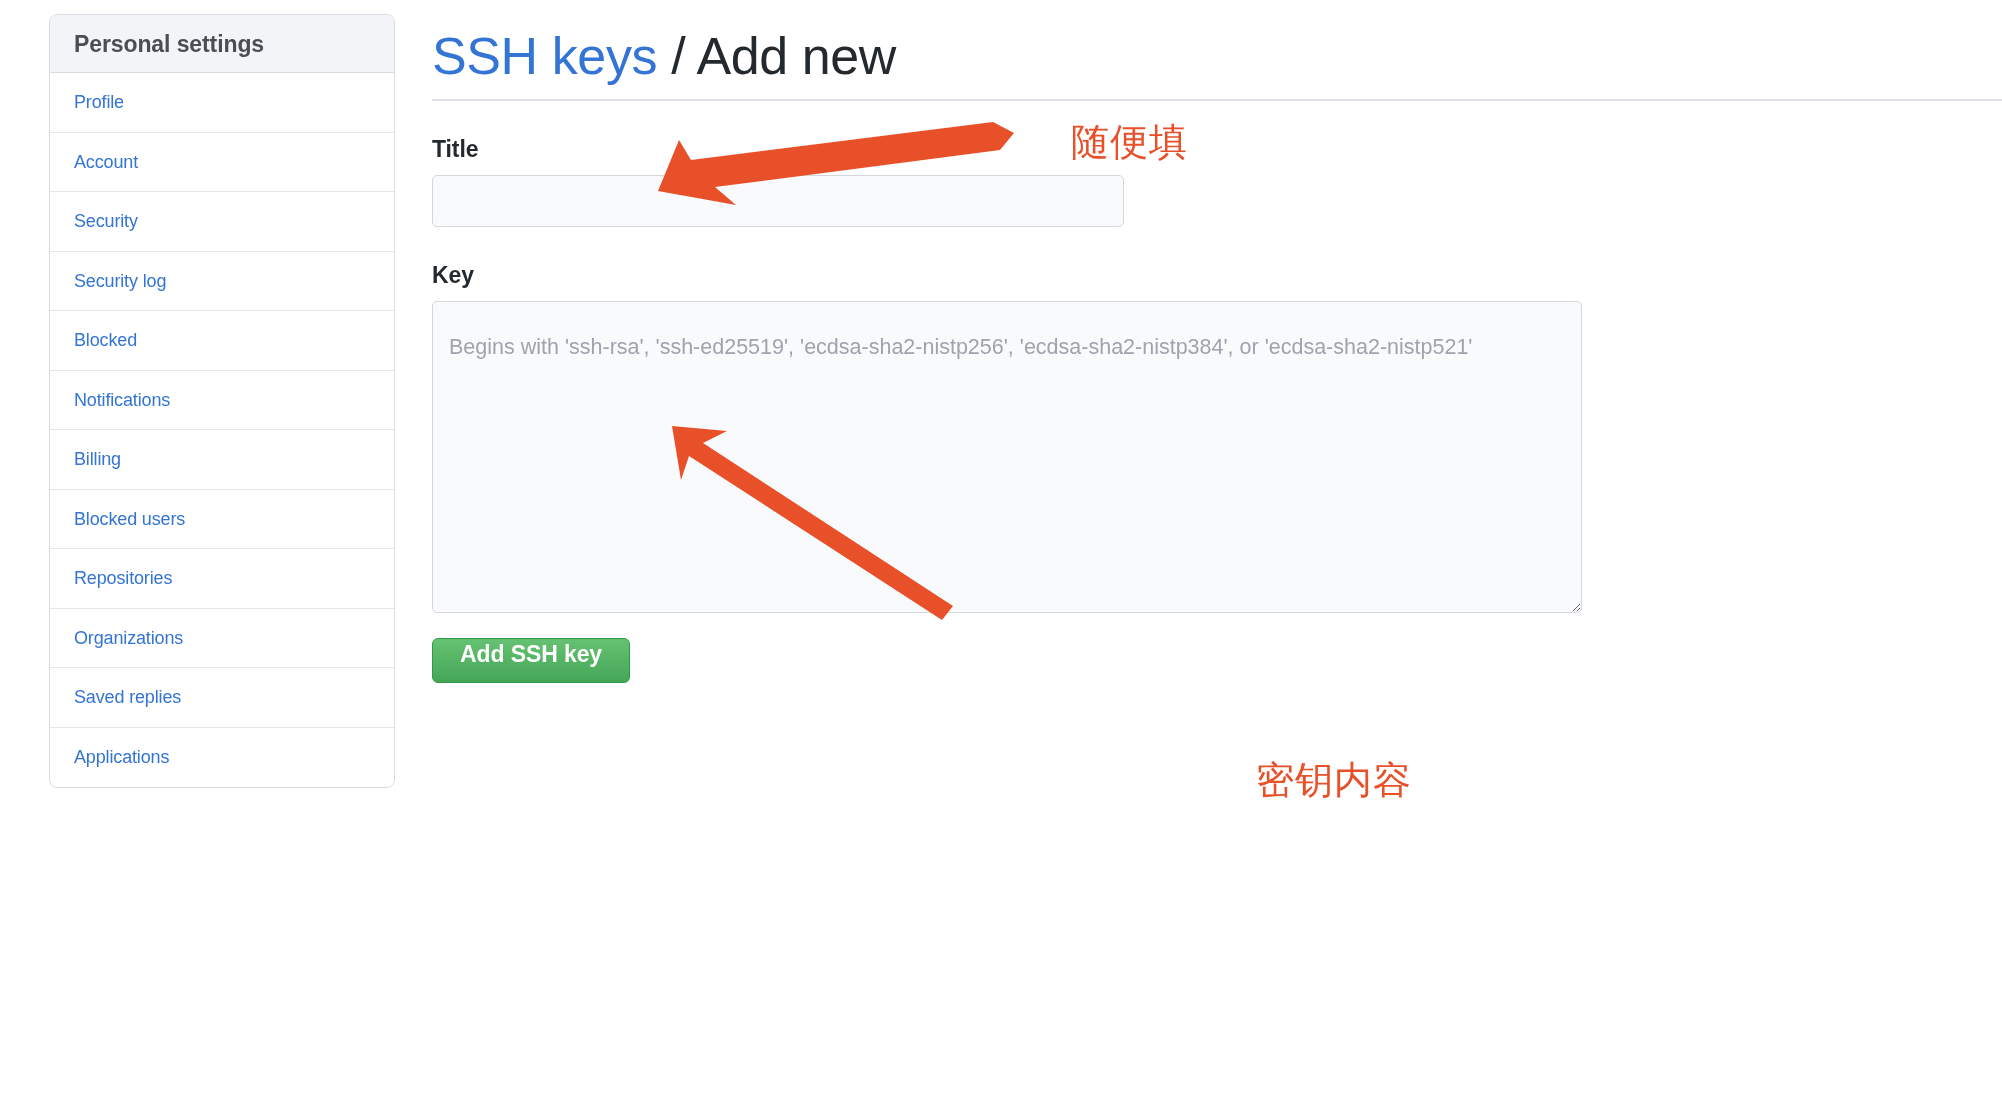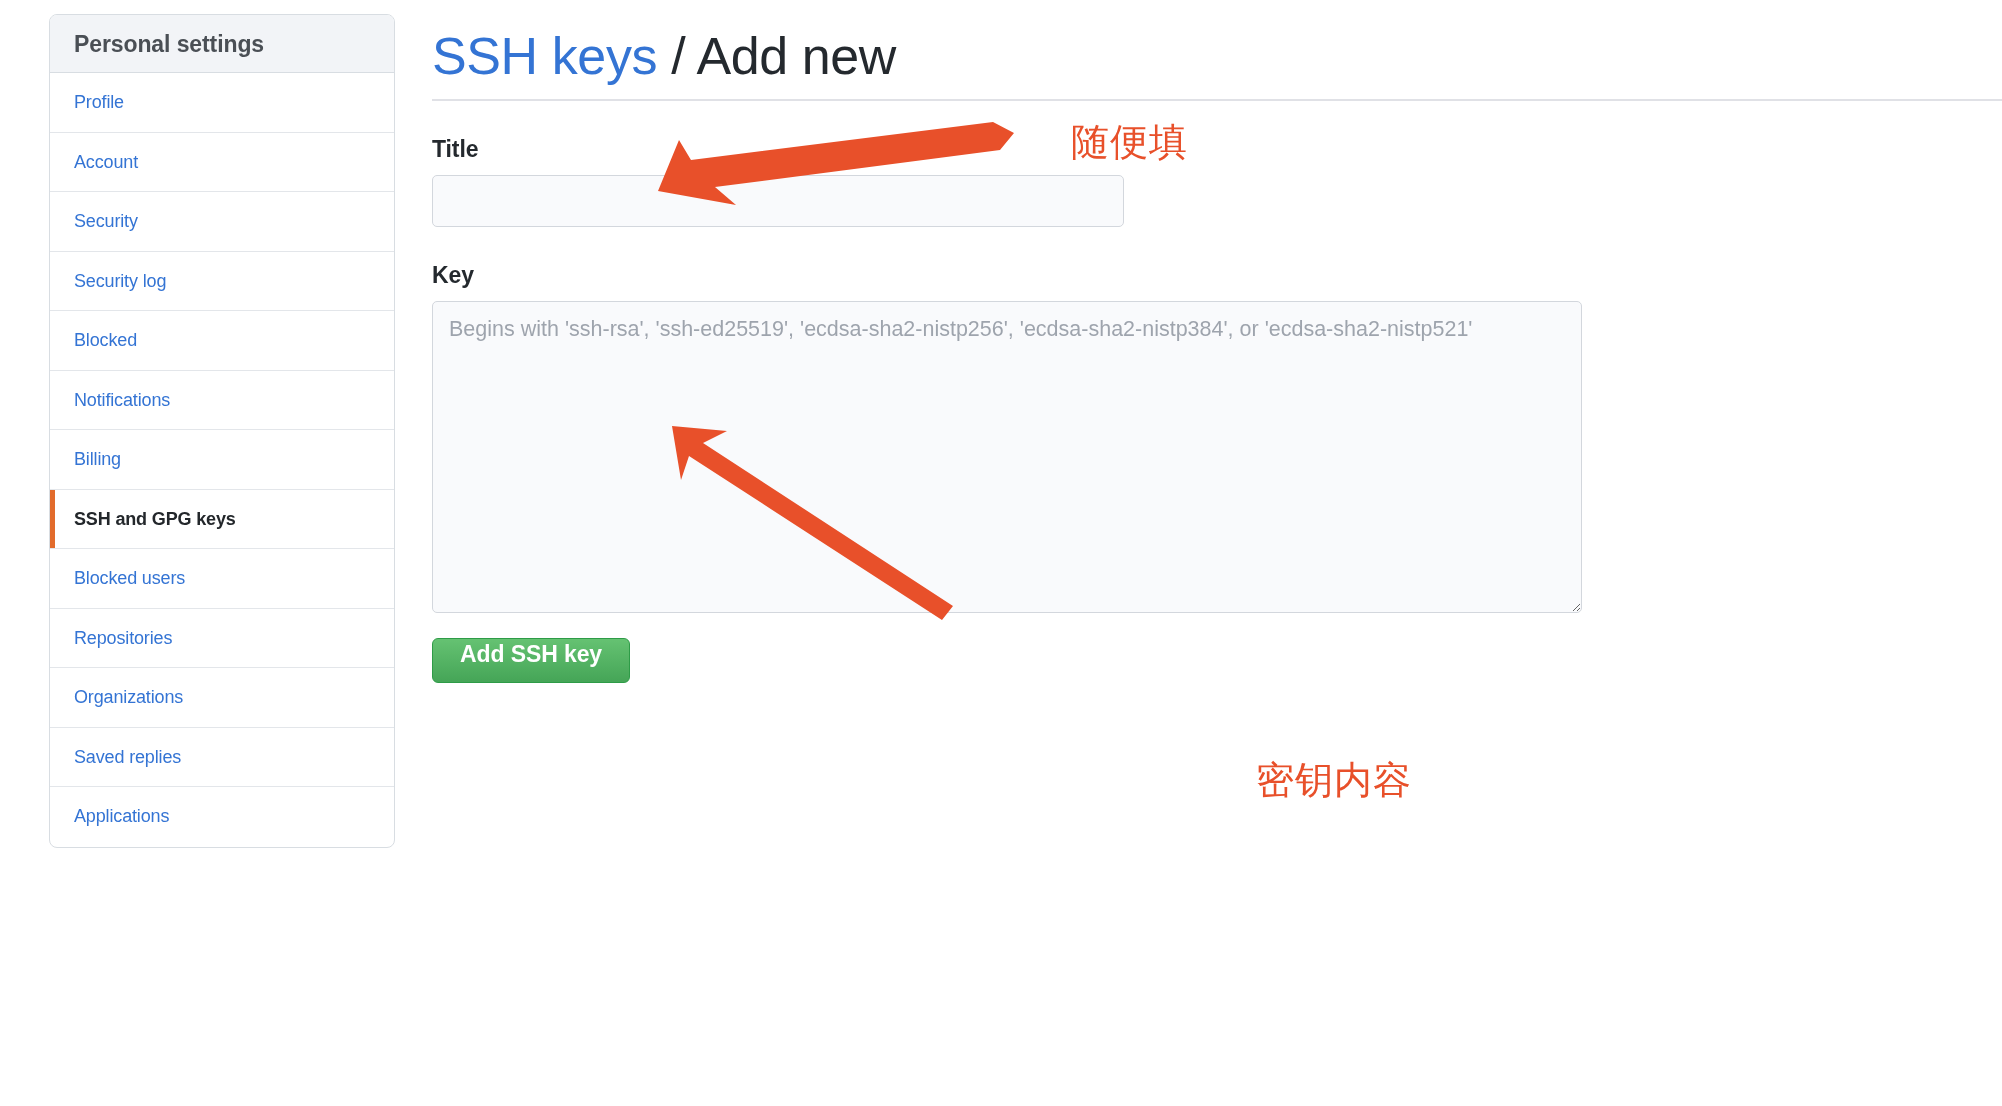--- a/index.html
+++ b/index.html
@@ -122,21 +122,21 @@
 
   .key-textarea {
     display: block;
     width: 1150px;
     height: 312px;
     border: 1px solid #d3d7dd;
     border-radius: 5px;
     background: #f9fafc;
     font-size: 21.5px;
     font-family: "Liberation Sans", sans-serif;
-    padding: 13px 16px;
+    padding: 31px 16px;
     color: #24292e;
     outline: none;
     resize: both;
     line-height: 1.35;
   }
   .key-textarea::placeholder { color: #9ea4ad; }
 
   .submit-btn {
     margin-top: 25px;
     display: inline-block;
@@ -194,23 +194,20 @@
     </div>
     <div class="sidebar-item">
       <span>Blocked</span>
     </div>
     <div class="sidebar-item">
       <span>Notifications</span>
     </div>
     <div class="sidebar-item">
       <span>Billing</span>
     </div>
-    <div class="sidebar-item selected">
-      <span>SSH and GPG keys</span>
-    </div>
     <div class="sidebar-item">
       <span>Blocked users</span>
     </div>
     <div class="sidebar-item">
       <span>Repositories</span>
     </div>
     <div class="sidebar-item">
       <span>Organizations</span>
     </div>
     <div class="sidebar-item">

